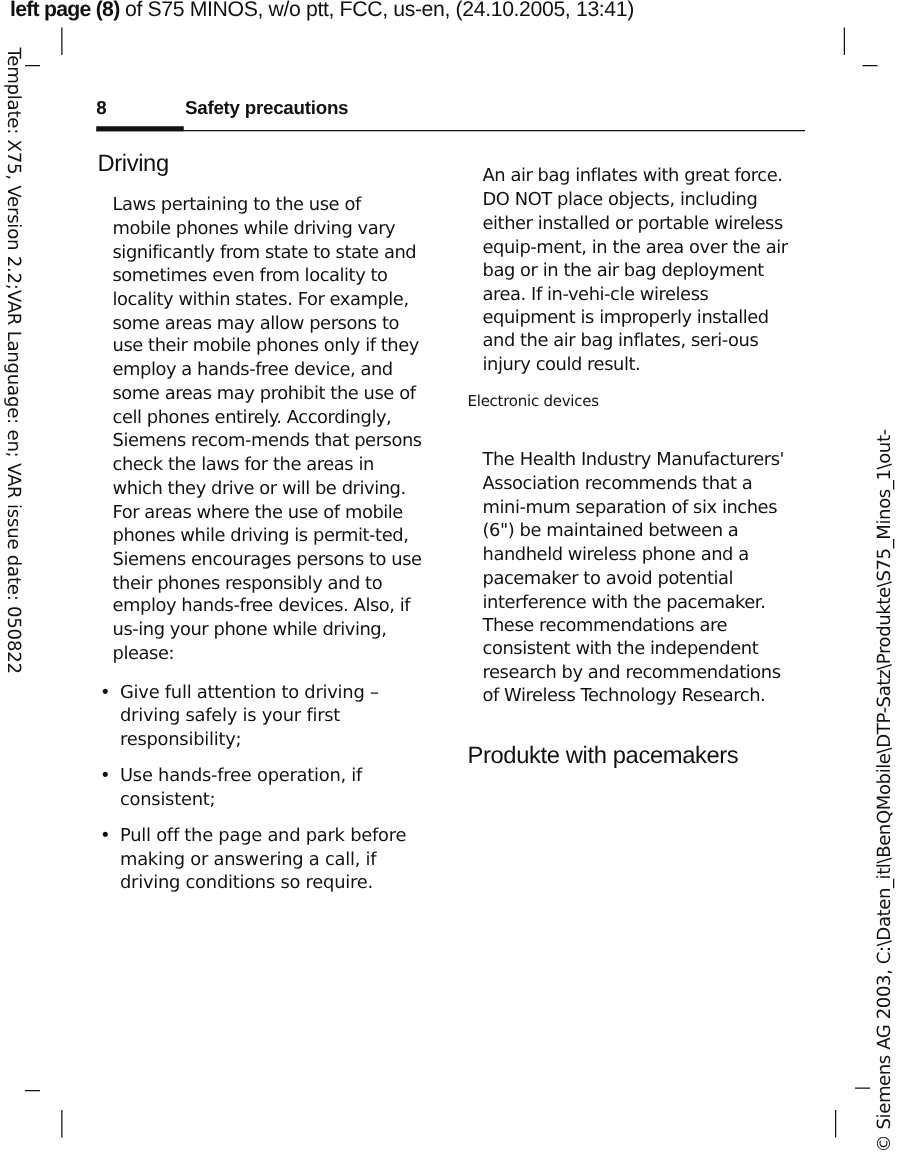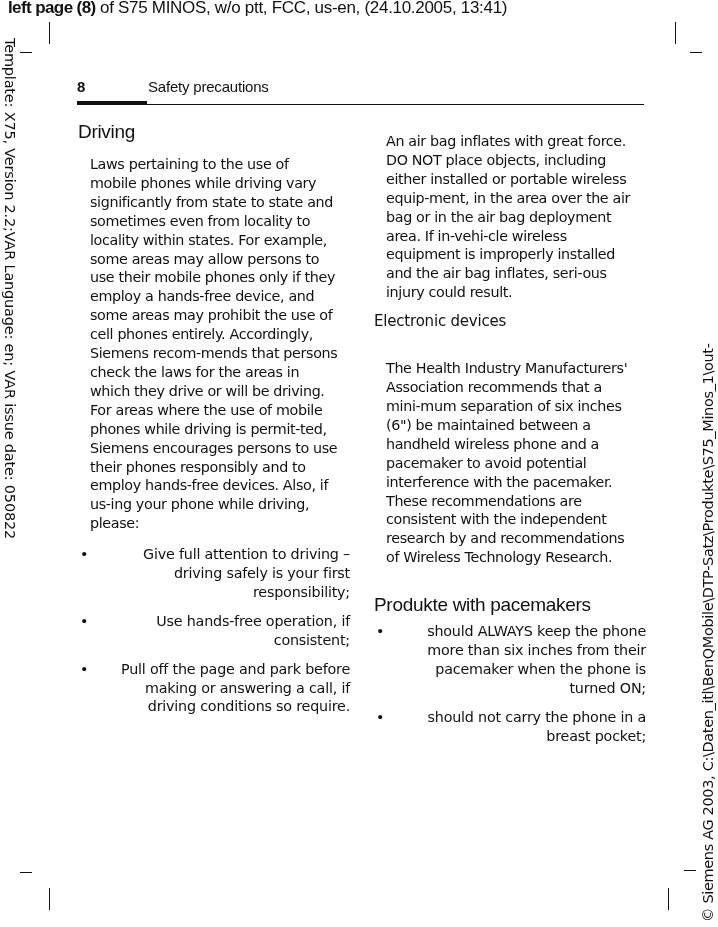--- a/index.html
+++ b/index.html
@@ -25,41 +25,41 @@
     font-family: "DejaVu Sans", sans-serif; font-size: 14.5px; white-space: nowrap;
     color: #111; letter-spacing: -0.35px;
   }
   .crop { position: absolute; background: #111; }
   .header-num {
     position: absolute; left: 77px; top: 78px;
     font-family: "Liberation Sans", sans-serif; font-weight: bold; font-size: 15px;
   }
   .header-title {
     position: absolute; left: 148px; top: 78px;
-    font-family: "Liberation Sans", sans-serif; font-weight: normal; font-size: 15px;
+    font-family: "Liberation Sans", sans-serif; font-weight: bold; font-size: 15px;
     letter-spacing: -0.2px;
   }
   .rule-thick { position: absolute; left: 77px; top: 101px; width: 70px; height: 4px; background: #111; }
   .rule-thin { position: absolute; left: 77px; top: 104px; width: 567px; height: 1px; background: #111; }
 
   .col { position: absolute; top: 120px; width: 272px; }
   .col.left { left: 78px; }
   .col.right { left: 374px; }
   h2 {
     font-family: "Liberation Sans", sans-serif; font-weight: normal; font-size: 19px;
     margin: 0 0 6px 0; line-height: 23px; letter-spacing: -0.3px;
   }
   p {
     margin: 12px; font-size: 14.3px; line-height: 18.9px; letter-spacing: -0.35px;
   }
-  .small-label { font-size: 15px; line-height: 15px; margin: 0 0 4px 0; letter-spacing: -0.2px; }
+  .small-label { font-size: 12px; line-height: 15px; margin: 0 0 4px 0; letter-spacing: -0.2px; }
   ul { list-style: none; margin: 10px 0 0 0; padding: 0; }
   li {
     position: relative; padding-left: 18px; font-size: 14.3px; line-height: 18.9px;
-    margin-bottom: 10px; letter-spacing: -0.2px; text-align: right;
+    margin-bottom: 10px; letter-spacing: -0.2px;
   }
   li::before { content: "\2022"; position: absolute; left: 2px; top: 0; }
   .gap { height: 14px; }
 </style>
 </head>
 <body>
 
 <div class="topline"><b>left page (8)</b><span> of S75 MINOS, w/o ptt, FCC, us-en, (24.10.2005, 13:41)</span></div>
 
 <div class="side-left">Template: X75, Version 2.2;VAR Language: en; VAR issue date: 050822</div>
@@ -89,17 +89,13 @@
   </ul>
 </div>
 
 <div class="col right">
   <p>An air bag inflates with great force. DO NOT place objects, including either installed or portable wireless equip-ment, in the area over the air bag or in the air bag deployment area. If in-vehi-cle wireless equipment is improperly installed and the air bag inflates, seri-ous injury could result.</p>
   <div class="small-label">Electronic devices</div>
   <div class="gap"></div>
   <p>The Health Industry Manufacturers' Association recommends that a mini-mum separation of six inches (6") be maintained between a handheld wireless phone and a pacemaker to avoid potential interference with the pacemaker. These recommendations are consistent with the independent research by and recommendations of Wireless Technology Research.</p>
   <div class="gap"></div>
   <h2>Produkte with pacemakers</h2>
-  <ul style="margin-top:4px;">
-    <li>should ALWAYS keep the phone more than six inches from their pacemaker when the phone is turned ON;</li>
-    <li>should not carry the phone in a breast pocket;</li>
-  </ul>
 </div>
 
 </body></html>

